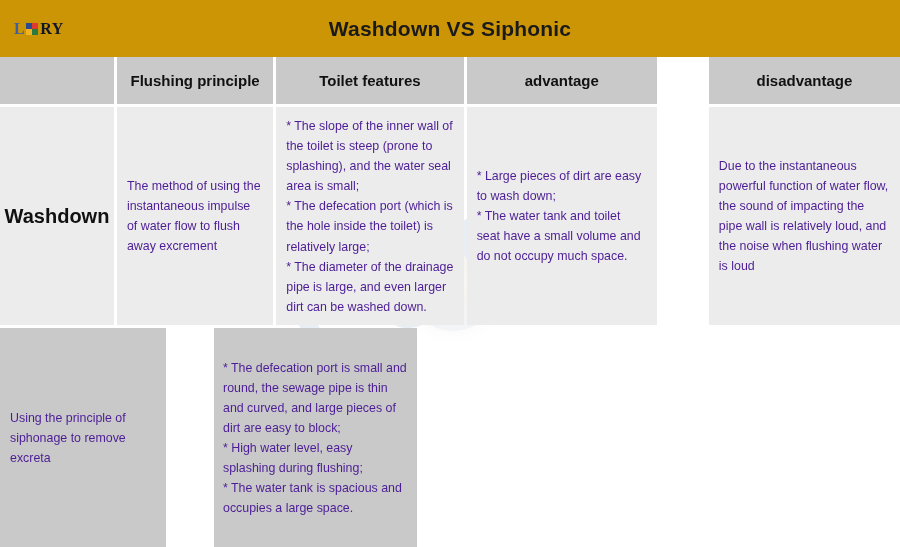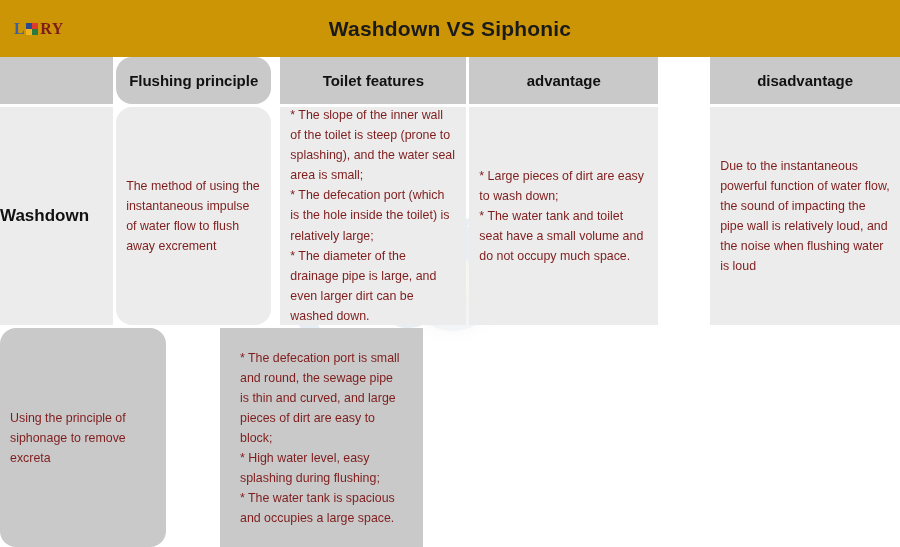--- a/index.html
+++ b/index.html
@@ -63,21 +63,21 @@
   .logo .lg-o .q3,
   .logo .lg-o .q4 {
     position: absolute;
     width: 6px;
     height: 6px;
   }
   .logo .lg-o .q1 { left: 0;   top: 0;   background: #2c4a8c; }
   .logo .lg-o .q2 { left: 6px; top: 0;   background: #e03a2f; }
   .logo .lg-o .q3 { left: 0;   top: 6px; background: #f0b323; }
   .logo .lg-o .q4 { left: 6px; top: 6px; background: #2c7a3f; }
-  .logo .lg-ry { color: #7f1d1d; }
+  .logo .lg-ry { color: #0f172a; }
 
   .banner-title {
     position: absolute;
     left: 0;
     top: 0;
     width: 900px;
     height: 57px;
     line-height: 57px;
     text-align: center;
     font-size: 21px;
@@ -158,60 +158,60 @@
     box-sizing: border-box;
     background: #ececec;
     position: relative;
     overflow: hidden;
   }
   .row-head .cell { background: #c9c9c9; }
   .row-two .cell  { background: #c9c9c9; }
 
   
   .c0 { width: 121px; margin-right: 3px; }
-  .c1 { width: 166px; margin-right: 9px; border-radius: 16px; }
+  .c1 { width: 166px; margin-right: 3px; }
   .c2 { width: 199px; margin-right: 3px; }
   .c3 { width: 202px; margin-right: 7px; }
   .c4 { width: 203px; margin-left: 45px; }
 
   .head-label {
     width: 100%;
     text-align: center;
     line-height: 47px;
     font-size: 15px;
     font-weight: bold;
     color: #111111;
   }
 
   .row-title {
     position: absolute;
     left: 0;
     top: 50%;
     transform: translateY(-50%);
     width: 100%;
-    text-align: left;
-    font-size: 17px;
+    text-align: center;
+    font-size: 20px;
     font-weight: bold;
     color: #111111;
   }
 
   .cell-text {
     position: absolute;
     left: 0;
     top: 50%;
     transform: translateY(-50%);
     width: 100%;
     box-sizing: border-box;
     padding: 0 10px;
     font-size: 12.4px;
     line-height: 1.62;
-    color: #7f1d1d;
+    color: #4c1d95;
     white-space: pre-line;
   }
-  .cell-text.narrow { padding: 0 20px; }
+  .cell-text.narrow { padding: 0 9px; }
 </style>
 </head>
 <body>
 
 <div class="page">
 
   <div class="banner">
     <div class="banner-title">Washdown VS Siphonic</div>
     <div class="logo">
       <span class="lg-l">L</span>

